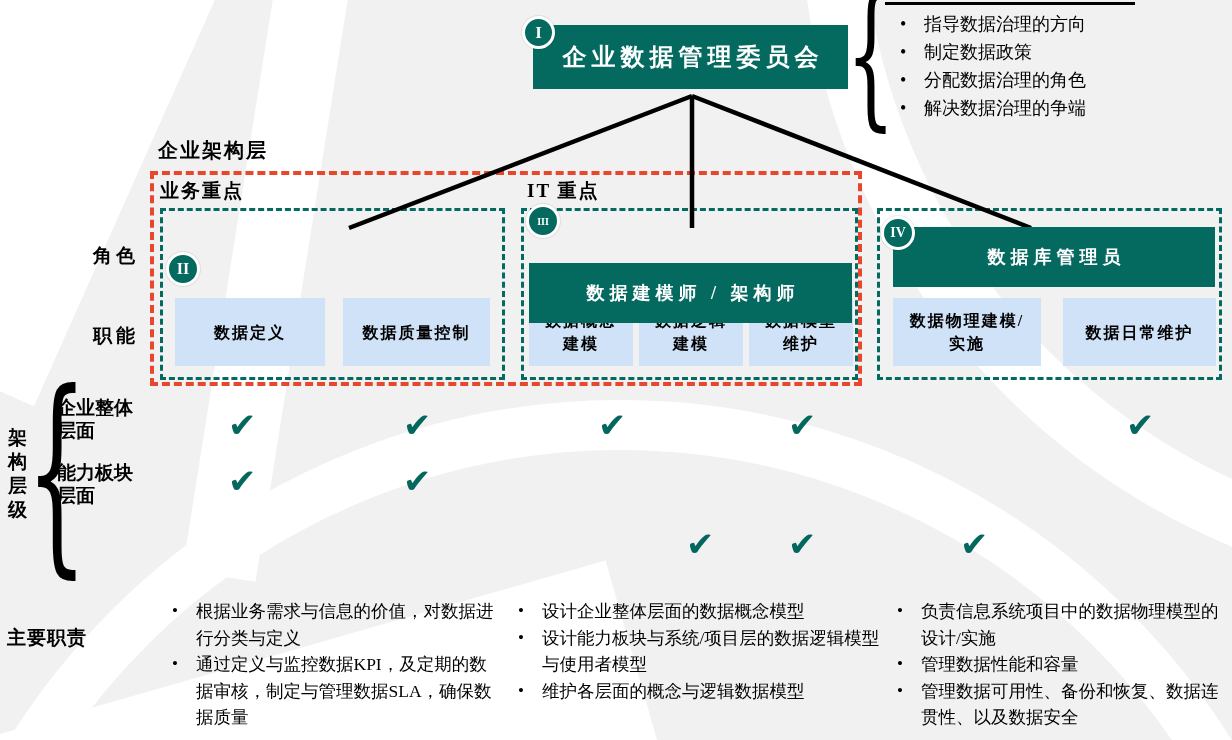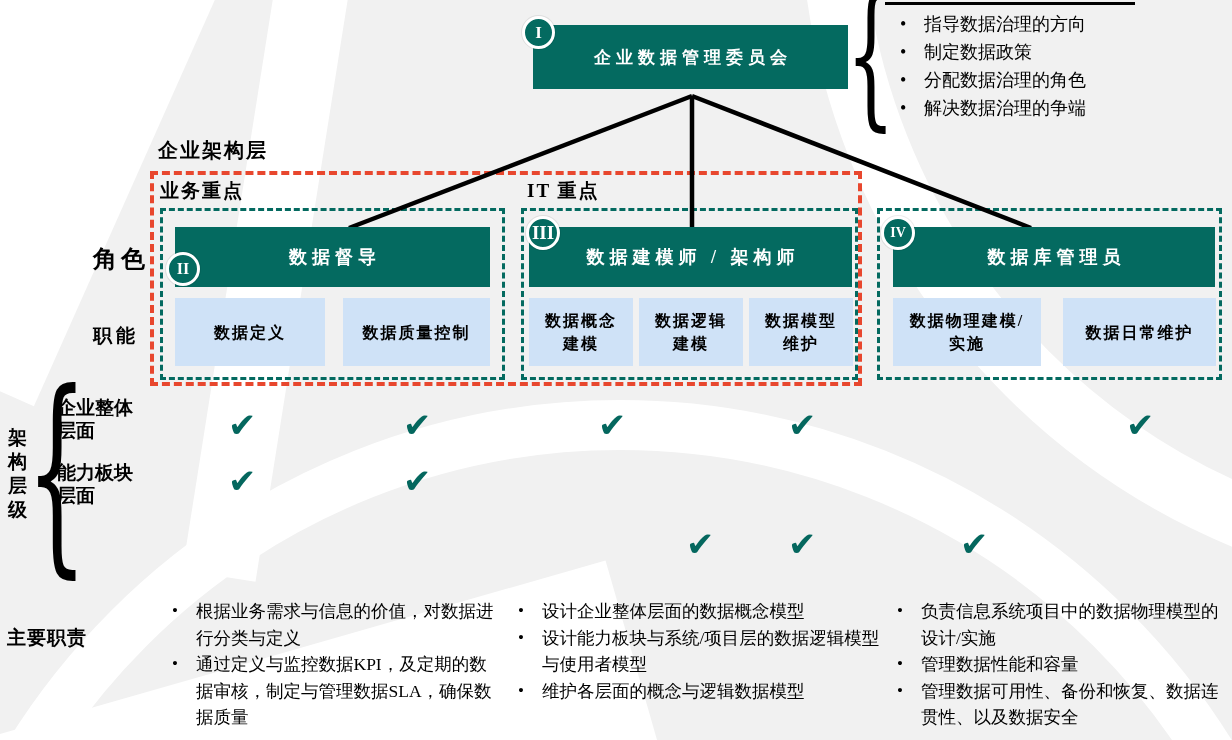--- a/index.html
+++ b/index.html
@@ -20,70 +20,70 @@
   .sw5 { left:-90px; top:-140px; width:240px; height:520px; background:#fff; transform:rotate(24deg); }
   
   svg.connectors { position:absolute; left:0; top:0; z-index:2; }
   
   .lbl { position:absolute; z-index:3; font-weight:bold; white-space:nowrap; }
   
   .hline { position:absolute; z-index:3; background:#000; }
   .brace { position:absolute; z-index:3; font-family:"DejaVu Serif",serif; font-weight:normal; color:#000; transform-origin:left top; }
   .committee-box {
     position:absolute; left:533px; top:25px; width:315px; height:64px; z-index:3;
-    background:#046a60; color:#fff; font-weight:bold; font-size:17px; letter-spacing:5px; text-indent:5px;
+    background:#046a60; color:#fff; font-weight:bold; font-size:24px; letter-spacing:5px; text-indent:5px;
     display:flex; align-items:center; justify-content:center;
   }
   .badge {
     position:absolute; z-index:5; background:#046a60; border:3px solid #fff; border-radius:50%;
     color:#fff; font-weight:bold; display:flex; align-items:center; justify-content:center;
     font-family:"Liberation Serif","DejaVu Serif",serif;
     box-shadow:0 0 0 1px rgba(0,0,0,0.08);
   }
   #badge-i   { left:522px; top:16px;  width:33px; height:33px; font-size:17px; }
   #badge-ii  { left:166px; top:216px; width:34px; height:34px; font-size:16px;margin-top:36px; }
-  #badge-iii { left:526px; top:216px; width:34px; height:34px; font-size:19px; }
+  #badge-iii { left:526px; top:204px; width:34px; height:34px; font-size:10px; }
   #badge-iv  { left:881px; top:216px; width:34px; height:34px; font-size:14px; }
   .blist { position:absolute; z-index:3; }
   #committee-list { left:900px; top:10px; width:332px; font-size:18px; line-height:28px; }
   .blist .item { display:flex; }
   .blt { width:24px; flex:0 0 24px; font-size:18px; }
   
   .red-box   { position:absolute; z-index:1; left:150px; top:171px; width:712px; height:215px; border:4px dashed #e8472e; }
   .green-box { position:absolute; z-index:1; border:3px dashed #046a60; top:208px; height:172px; }
   #green-ii  { left:160px; width:345px; }
   #green-iii { left:521px; width:337px; }
   #green-iv  { left:877px; width:345px; }
   
   .role-hdr {
     position:absolute; z-index:4; top:227px; height:60px; background:#046a60; color:#fff;
     font-weight:bold; font-size:18px; letter-spacing:5px; text-indent:5px;
     display:flex; align-items:center; justify-content:center; white-space:nowrap;
   }
   #hdr-ii  { left:175px; width:315px; }
-  #hdr-iii { left:529px; width:323px; }
+  #hdr-iii { left:529px; width:323px;margin-top:36px; }
   #hdr-iv  { left:893px; width:322px; }
   
   .fbox {
     position:absolute; z-index:3; top:298px; height:68px; background:#cfe2f7;
     font-weight:bold; font-size:16px; letter-spacing:2px; line-height:23px;
     display:flex; flex-direction:column; align-items:center; justify-content:center; text-align:center;
   }
   #f0 { left:175px;  width:150px; }
   #f1 { left:343px;  width:147px; }
   #f2 { left:529px;  width:104px; }
   #f3 { left:639px;  width:104px; }
   #f4 { left:749px;  width:104px; }
   #f5 { left:893px;  width:148px; }
   #f6 { left:1063px; width:153px; }
   
   #lbl-arch-layer { left:158px; top:137px; font-size:20px; letter-spacing:2px; }
   #lbl-biz   { left:160px; top:178px; font-size:19px; letter-spacing:2px; }
   #lbl-it    { left:527px; top:178px; font-size:19px; letter-spacing:2px; }
-  #lbl-role  { left:93px;  top:243px; font-size:24px; letter-spacing:4px; }
+  #lbl-role  { left:93px;  top:243px; font-size:19px; letter-spacing:4px; }
   #lbl-func  { left:93px;  top:323px; font-size:19px; letter-spacing:4px; }
   #lbl-duty  { left:7px;   top:625px; font-size:19px; letter-spacing:1px; }
   #arch-levels-v {
     position:absolute; z-index:3; left:8px; top:426px; width:22px;
     font-weight:bold; font-size:19px; line-height:24px; word-break:break-all; white-space:normal;
   }
   .level {
     position:absolute; z-index:3; left:57px; width:96px;
     font-weight:bold; font-size:19px; line-height:23px;
   }
@@ -154,21 +154,20 @@
   <div class="lbl" id="lbl-it">IT 重点</div>
   <div class="lbl" id="lbl-role">角色</div>
   <div class="lbl" id="lbl-func">职能</div>
   <div class="lbl" id="lbl-duty">主要职责</div>
 
   <div class="red-box"></div>
   <div class="green-box" id="green-ii"></div>
   <div class="green-box" id="green-iii"></div>
   <div class="green-box" id="green-iv"></div>
 
-  <div class="role-hdr" id="hdr-ii">数据督导</div>
   <div class="role-hdr" id="hdr-iii">数据建模师 / 架构师</div>
   <div class="role-hdr" id="hdr-iv">数据库管理员</div>
   <div class="badge" id="badge-ii">
       <span>II</span>
     </div>
   <div class="badge" id="badge-iii">
       <span>III</span>
     </div>
   <div class="badge" id="badge-iv">
       <span>IV</span>

